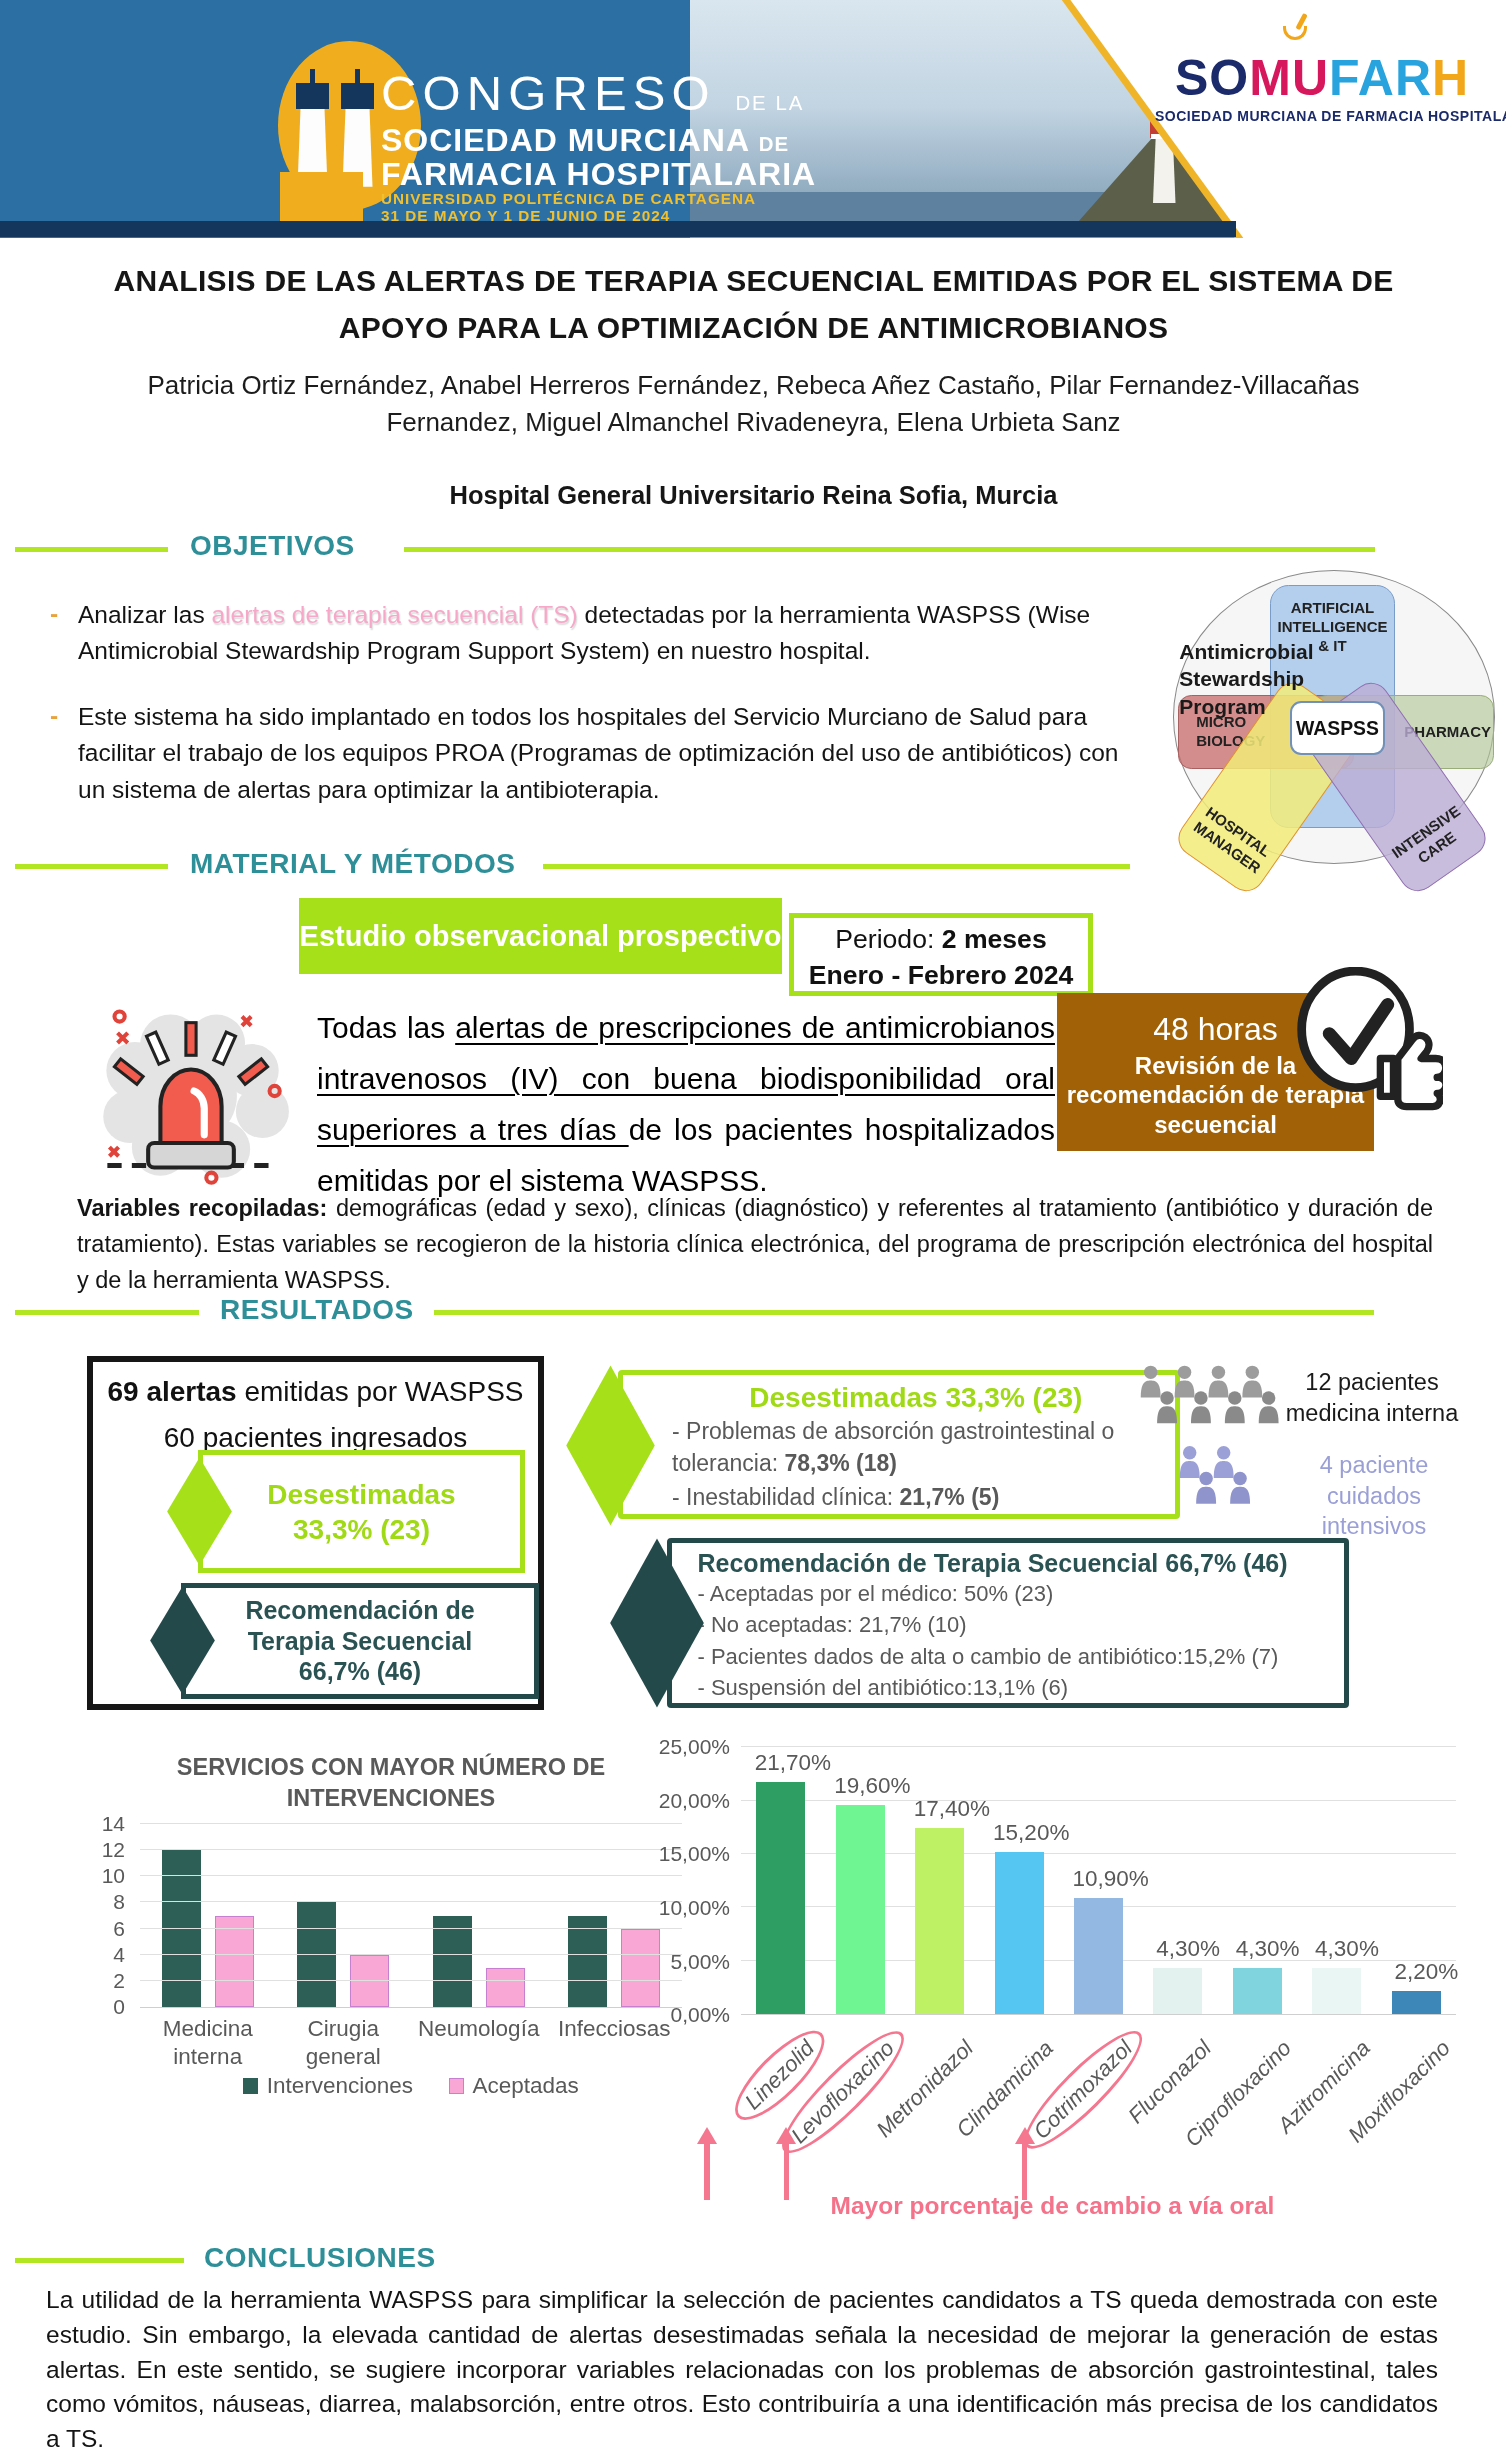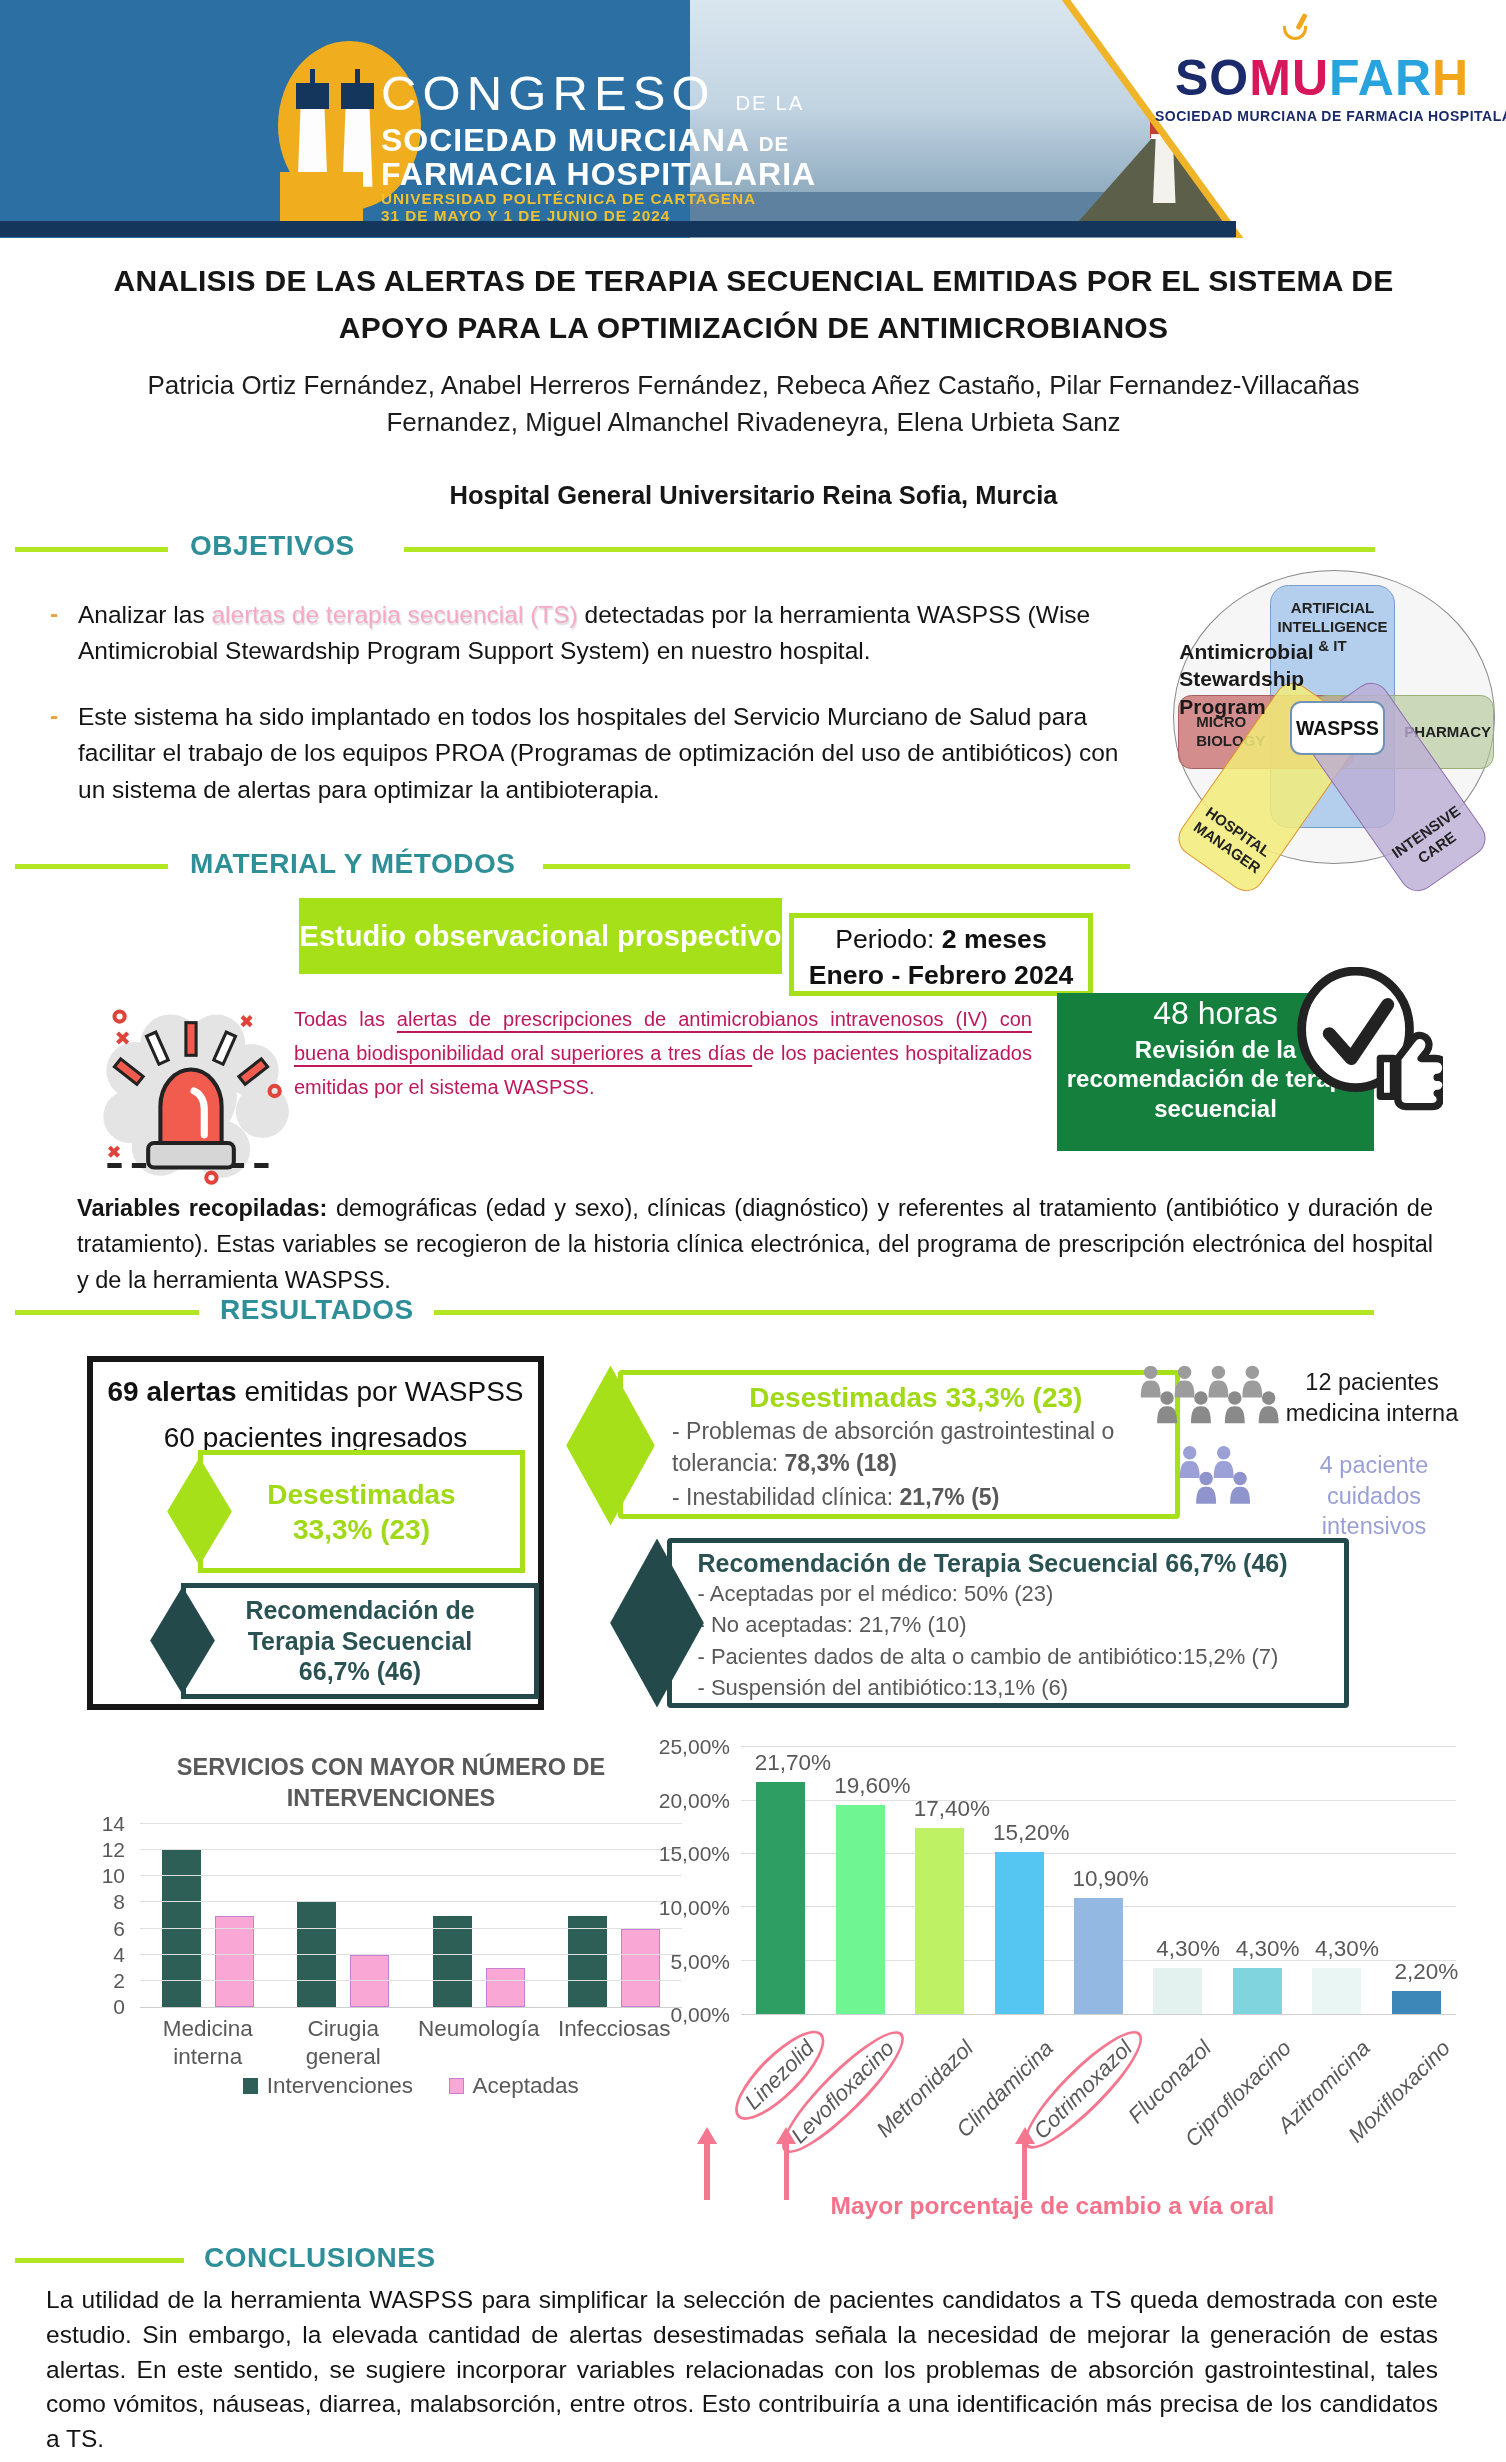--- a/index.html
+++ b/index.html
@@ -78,25 +78,25 @@
               transform:rotate(-35deg); display:flex; align-items:flex-end; justify-content:center; padding-bottom:17.4px; text-align:center;}
   .v-center { position:absolute; left:125px; top:139px; width:95px; height:54px; background:#fff; border:2px solid #7191b8;
               border-radius:11.2px; display:flex; align-items:center; justify-content:center; font-size:19.4px; font-weight:bold; color:#111; }
   .v-outer { position:absolute; left:14.3px; top:76px; font-size:21px; color:#1a1a1a; line-height:1.3; }
 
   
   .study-box { position:absolute; left:299px; top:898px; width:483px; height:76px; background:#a6e018;
                display:flex; align-items:center; justify-content:center; color:#fff; font-size:29px; font-weight:bold; }
   .period-box { position:absolute; left:789px; top:913px; width:304px; height:83px; background:#fff; border:5.6px solid #a6e018;
                 text-align:center; font-size:26.6px; line-height:1.35; padding-top:4.1px; color:#111; }
-  .criteria { position:absolute; left:294px; top:1002px; width:738px; font-size:20px; line-height:1.7;
-              color:#be185d; text-align:justify; }
+  .criteria { position:absolute; left:317px; top:1002px; width:738px; font-size:30px; line-height:1.7;
+              color:#000000; text-align:justify; }
   .criteria .u { text-decoration:underline; text-decoration-thickness:2px; text-underline-offset:5.1px; }
-  .pink-box { position:absolute; left:1057px; top:993px; width:317px; height:158px; background:#15803d;
-              text-align:center; color:#fff; padding-top:2px; }
+  .pink-box { position:absolute; left:1057px; top:993px; width:317px; height:158px; background:#a16207;
+              text-align:center; color:#fff; padding-top:18px; }
   .pink-box .t { font-size:32px; font-weight:400; }
   .pink-box .b { font-size:24px; font-weight:bold; line-height:1.22; margin-top:3.1px; }
   .vars { position:absolute; left:77px; top:1190px; width:1356px; font-size:23.5px; line-height:1.54; text-align:justify; color:#141414; }
 
   
   .big-box { position:absolute; left:87px; top:1356px; width:457px; height:354px; border:6.6px solid #161616; background:#fff; }
   .bb-l1 { text-align:center; font-size:28px; margin-top:14.3px; }
   .bb-l2 { text-align:center; font-size:28px; margin-top:13.3px; }
   .mini { position:absolute; background:#fff; }
   .mini-lime { left:105px; top:88px; width:327px; height:123px; border:5.6px solid #a6e018; }

